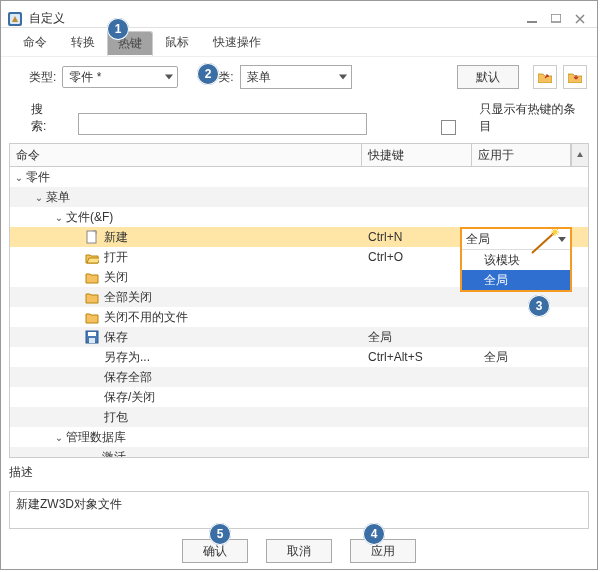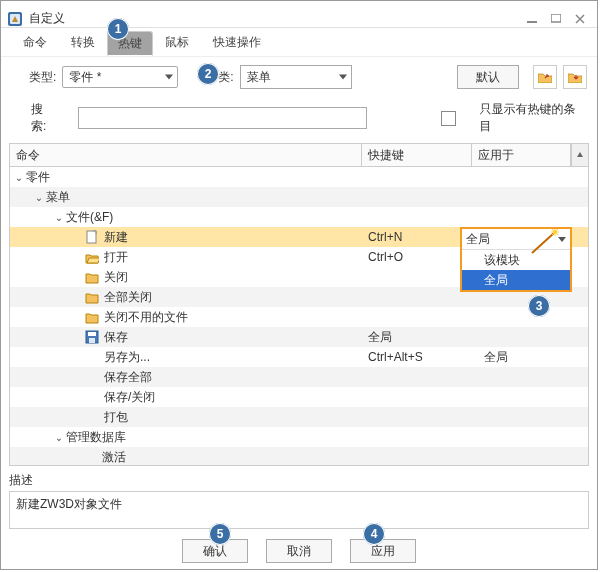--- a/index.html
+++ b/index.html
@@ -13,21 +13,21 @@
 .tab{padding:5px 12px;color:#444;position:relative}
 .tab.active{border:1px solid #ccc;border-bottom:1px solid #fff;background:#a3a3a3;border-radius:3px 3px 0 0}
 .highlight-box{border:2px solid #f59b22;border-radius:2px;box-sizing:border-box}
 .callout{position:absolute;width:22px;height:22px;border-radius:50%;background:#3a6ea5;color:#fff;display:flex;align-items:center;justify-content:center;font-size:12px;font-weight:bold;box-shadow:0 0 0 1px #fff inset;z-index:50}
 .row1{display:flex;align-items:center;padding:8px 10px;gap:6px;position:relative}
 .label{color:#333}
 .combo{height:22px;border:1px solid #aaa;background:#fff;display:flex;align-items:center;padding:0 18px 0 6px;position:relative;font-size:12px}
 .combo .caret{position:absolute;right:4px;top:50%;transform:translateY(-50%);border-left:4px solid transparent;border-right:4px solid transparent;border-top:5px solid #555}
 .btn{height:22px;border:1px solid #aaa;background:#f7f7f7;padding:0 18px;display:inline-flex;align-items:center;justify-content:center}
 .icon-btn{width:22px;height:22px;border:1px solid #ccc;display:inline-flex;align-items:center;justify-content:center;background:#fff}
-.row2{display:flex;align-items:center;padding:4px 10px 8px 30px;gap:20px}
+.row2{display:flex;align-items:flex-end;padding:4px 10px 8px 30px;gap:20px}
 .search-input{height:20px;border:1px solid #aaa;width:280px;padding:0 4px;font-size:12px}
 .chk{width:13px;height:13px;border:1px solid #888;display:inline-block;background:#fff;margin-right:4px}
 .grid-wrap{flex:1;display:flex;flex-direction:column;border:1px solid #ccc;margin:0 8px;overflow:hidden}
 .grid-header{display:flex;height:22px;background:#fafafa;border-bottom:1px solid #ccc}
 .gh{border-right:1px solid #ccc;padding:3px 6px;box-sizing:border-box;font-size:12px;color:#333}
 .col-cmd{flex:0 0 352px}
 .col-sc{flex:0 0 110px}
 .col-app{flex:1}
 .scroll-col{flex:0 0 16px;border-left:1px solid #ccc;background:#f0f0f0}
 .grid-body{flex:1;overflow:hidden;position:relative}
@@ -39,21 +39,21 @@
 .cell-app{flex:1;padding-left:6px;position:relative}
 .expander{width:10px;text-align:center;color:#555;font-size:10px;margin-right:2px}
 .row-icon{width:16px;height:16px;margin-right:4px;display:inline-flex;align-items:center;justify-content:center}
 .dropdown-panel{position:absolute;right:16px;top:0;width:108px;border:2px solid #f59b22;background:#fff;z-index:40}
 .dd-header{height:20px;display:flex;align-items:center;padding:0 4px;position:relative;border-bottom:1px solid #ddd}
 .dd-header .caret{position:absolute;right:4px;border-left:4px solid transparent;border-right:4px solid transparent;border-top:5px solid #555}
 .dd-item{height:20px;display:flex;align-items:center;padding:0 22px}
 .dd-item.hl{background:#2f6fd0;color:#fff}
 .wand{position:absolute;right:24px;top:4px;z-index:45}
 .desc{margin:6px 8px 0 8px}
-.desc-label{font-size:12px;color:#333;margin-bottom:2px}
+.desc-label{font-size:12px;color:#333;margin-bottom:10px}
 .desc-box{border:1px solid #ccc;height:28px;padding:4px 6px;font-size:12px}
 .footer{display:flex;justify-content:center;gap:18px;padding:10px 0 6px 0;position:relative}
 .footer .btn{width:64px;padding:0}
 svg{display:block}
 </style>
 </head>
 <body>
 
 <div class="window">
 

